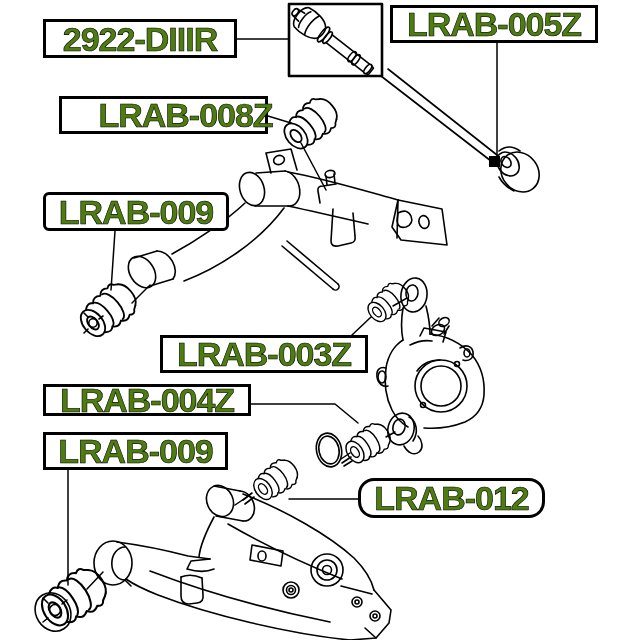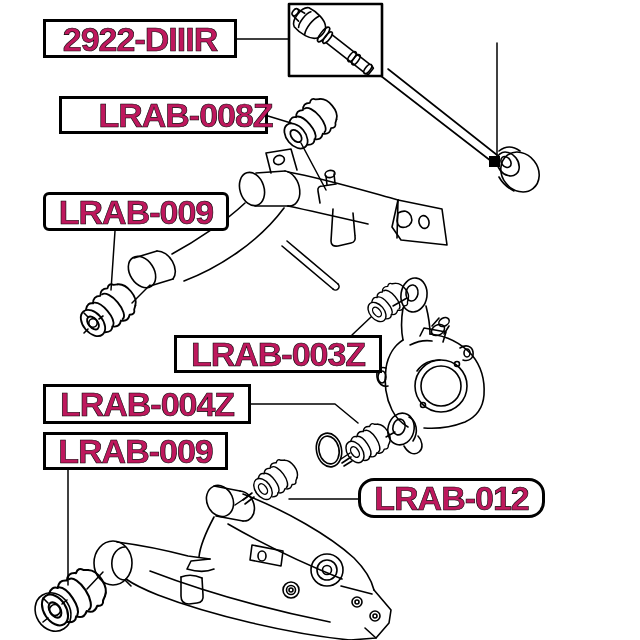--- a/index.html
+++ b/index.html
@@ -4,21 +4,21 @@
 <style>
   html,body{margin:0;padding:0;}
   body{width:640px;height:640px;background:#ffffff;overflow:hidden;}
   #stage{position:relative;width:640px;height:640px;background:#ffffff;
          font-family:"Liberation Sans", sans-serif;}
   #art{position:absolute;left:0;top:0;}
   .plabel{
     position:absolute;
     background:#ffffff;
     border:3px solid #000000;
-    color:#be185d;
+    color:#4d7c0f;
     display:flex;align-items:center;justify-content:center;
     font-weight:bold;font-size:34px;line-height:1;
     letter-spacing:-1px;
     white-space:nowrap;
     -webkit-text-stroke:0.6px #000000;
     box-sizing:border-box;
     z-index:2;
   }
   svg *{vector-effect:none;}
 </style>
@@ -219,25 +219,26 @@
         <use href="#ribbed-bushing"></use>
       </g>
       <ellipse cx="53" cy="612" rx="17" ry="20" transform="rotate(-33 53 612)"></ellipse>
       <circle cx="55" cy="610" r="5.5"></circle>
       <path d="M 48,603 L 43,598 M 62,604 L 67,600 M 48,618 L 43,622"></path>
     </g>
   </svg>
 
   <div class="plabel" style="left:43px;top:19px;width:194px;height:39px;">2922-DIIIR</div>
 
+  <div class="plabel" style="left:390px;top:5px;width:208px;height:38px;">LRAB-005Z</div>
 
   <div class="plabel" style="left:59px;top:96px;width:209px;height:38px;padding-left:44px;">LRAB-008Z</div>
 
   <div class="plabel" style="left:43px;top:192px;width:186px;height:39px;border-radius:6px;">LRAB-009</div>
 
-  <div class="plabel" style="left:174px;top:335px;width:208px;height:38px;">LRAB-003Z</div>
-
-  <div class="plabel" style="left:43px;top:384px;width:208px;height:40px;">LRAB-004Z</div>
+  <div class="plabel" style="left:160px;top:335px;width:208px;height:38px;">LRAB-003Z</div>
+
+  <div class="plabel" style="left:43px;top:384px;width:208px;height:32px;">LRAB-004Z</div>
 
   <div class="plabel" style="left:43px;top:432px;width:185px;height:38px;">LRAB-009</div>
 
   <div class="plabel" style="left:358px;top:478px;width:187px;height:40px;border-radius:16px;">LRAB-012</div>
 </div>
 
 </body></html>

